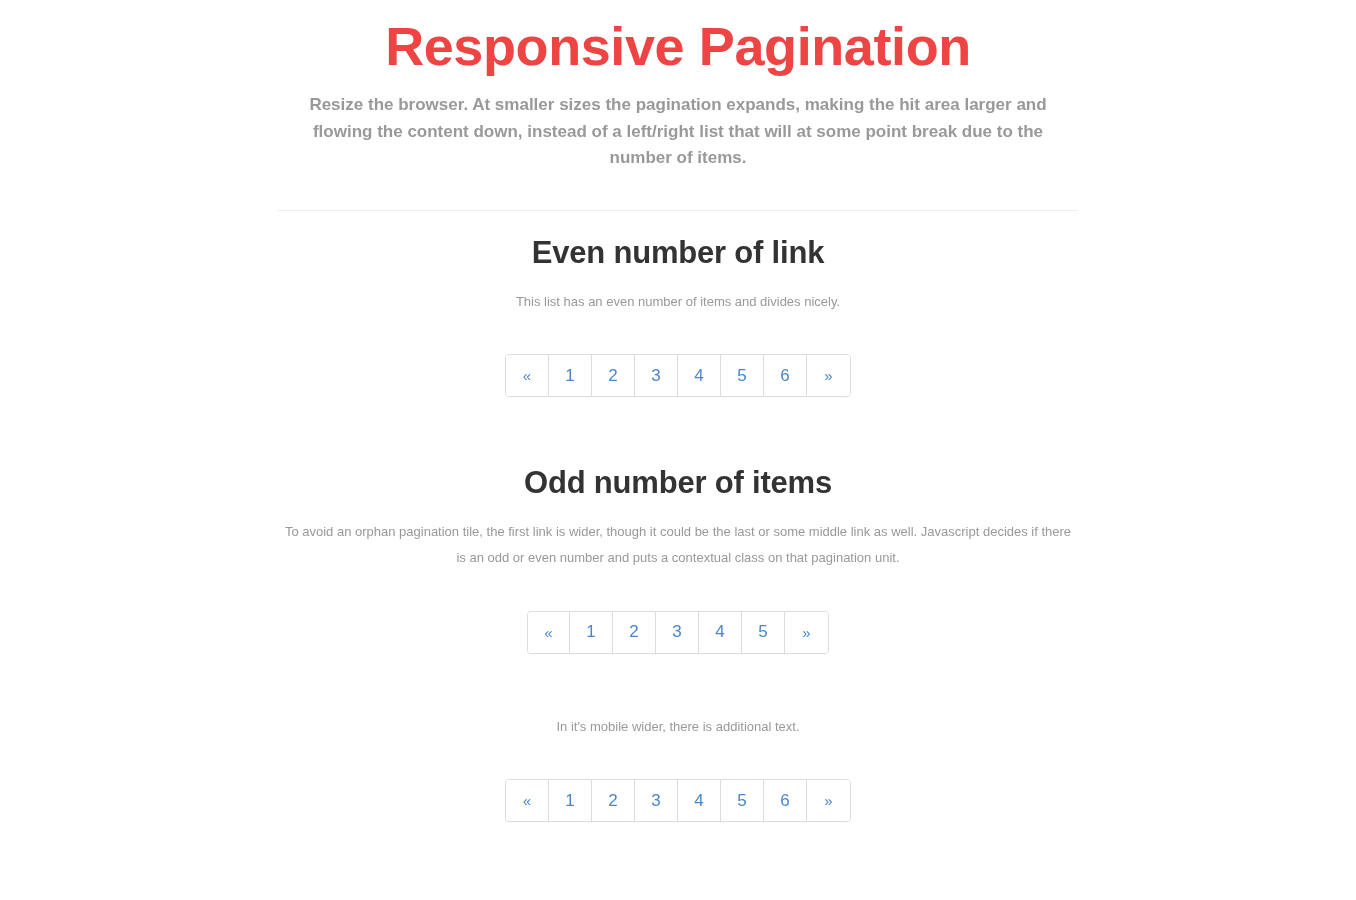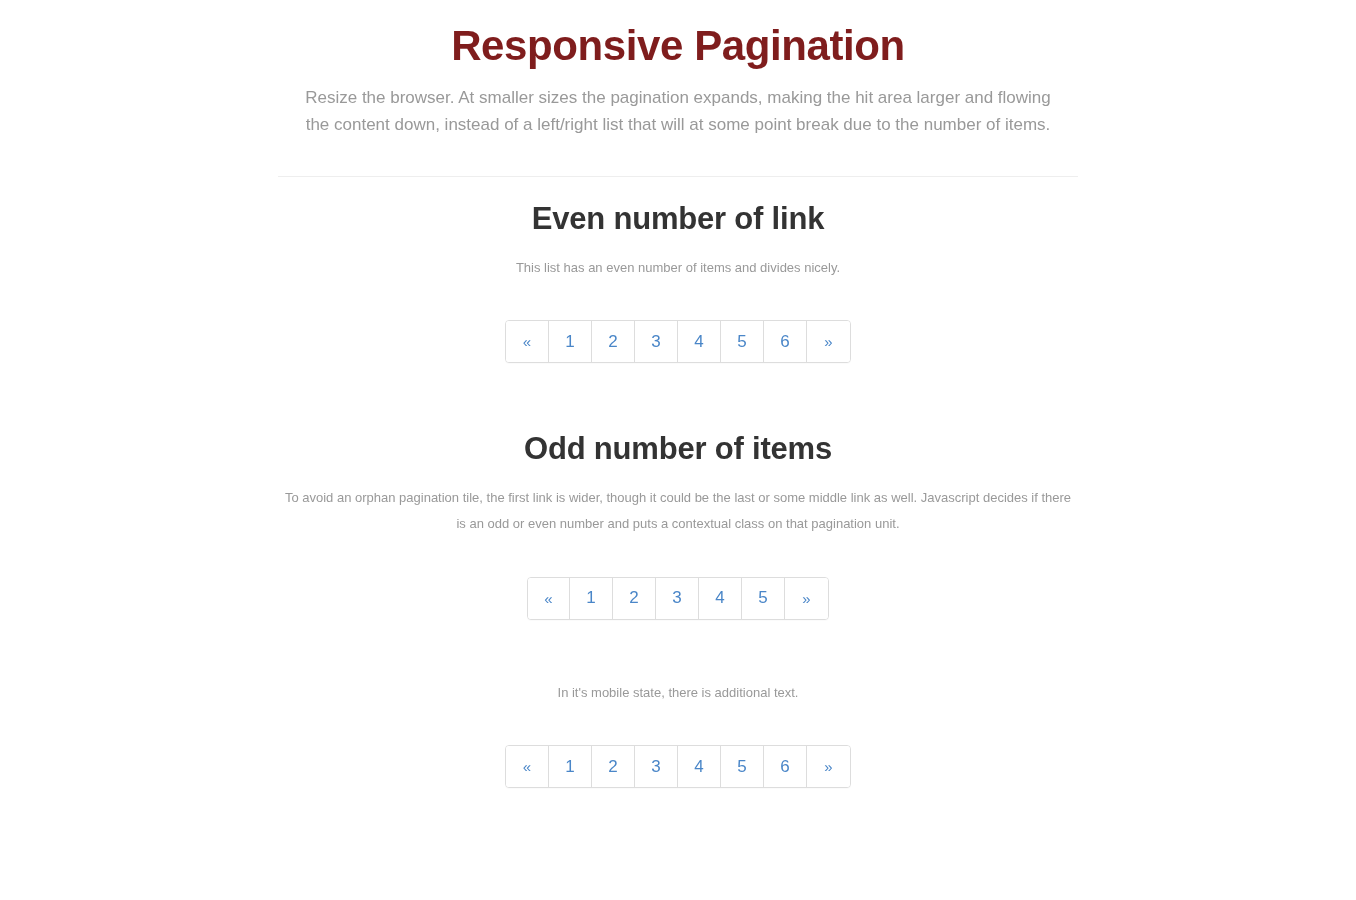--- a/index.html
+++ b/index.html
@@ -16,37 +16,37 @@
     -webkit-font-smoothing: antialiased;
   }
 
   .page {
     width: 800px;
     margin: 0 auto;
     padding-top: 14px;
   }
 
   .page-title {
-    font-size: 42px;
+    font-size: 54px;
     line-height: 1.12;
     font-weight: bold;
-    color: #7f1d1d;
+    color: #ef4444;
     text-align: center;
-    margin: 8px 0 16px 0;
+    margin: 2px 0 16px 0;
     letter-spacing: -0.4px;
   }
 
   .lead {
     font-size: 17px;
     line-height: 26.5px;
     color: #999999;
     text-align: center;
     margin: 0 auto;
     max-width: 760px;
-    font-weight: normal;
+    font-weight: bold;
   }
 
   .divider {
     border: 0;
     border-top: 1px solid #eeeeee;
     margin: 38px 0 0 0;
     height: 0;
   }
 
   .section {
@@ -162,21 +162,21 @@
         <a class="tile" href="#">4</a>
         <a class="tile" href="#">5</a>
         <a class="tile arrow" href="#">»</a>
       </nav>
     </div>
   </div>
 
   <div class="spacer-md"></div>
 
   <div class="section">
-    <p class="section-desc">In it's mobile state, there is additional text.</p>
+    <p class="section-desc">In it's mobile wider, there is additional text.</p>
 
     <div class="pagination-wrap">
       <nav class="pagination even">
         <a class="tile arrow first" href="#">«</a>
         <a class="tile" href="#">1</a>
         <a class="tile" href="#">2</a>
         <a class="tile" href="#">3</a>
         <a class="tile" href="#">4</a>
         <a class="tile" href="#">5</a>
         <a class="tile" href="#">6</a>

